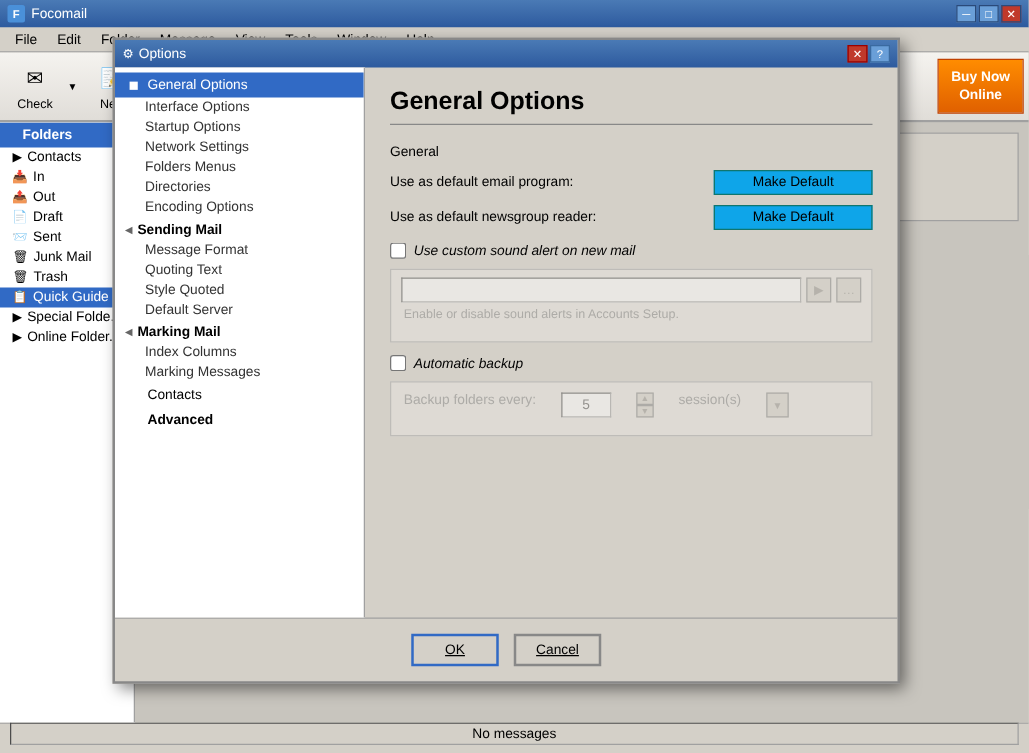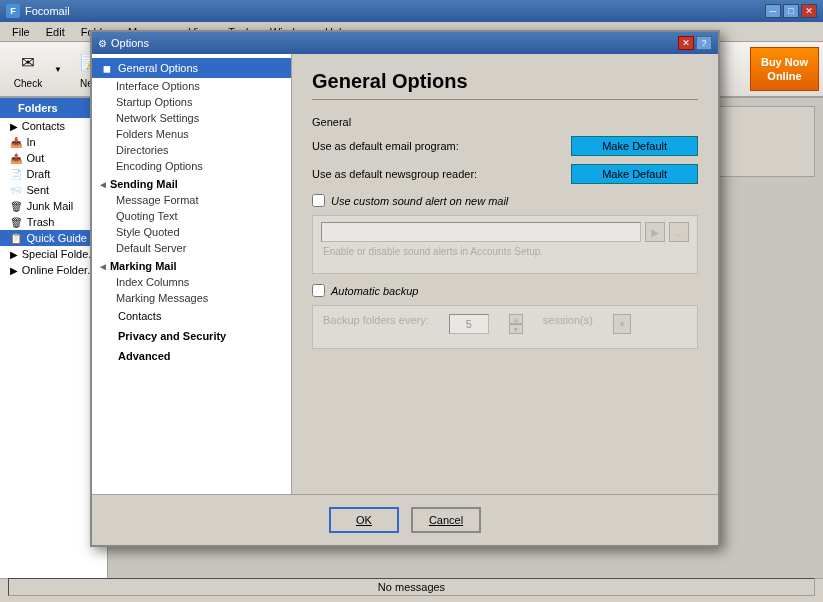--- a/index.html
+++ b/index.html
@@ -625,24 +625,20 @@
         <div class="nav-group-label">
           <span style="color:#666;font-size:10px;">◄</span>
           <span>Marking Mail</span>
         </div>
         <div class="nav-sub">Index Columns</div>
         <div class="nav-sub">Marking Messages</div>
 
         <div class="nav-item">
           <div class="nav-icon"></div>
           <span>Contacts</span>
-        </div>
-        <div class="nav-item" style="font-weight:bold;">
-          <div class="nav-icon"></div>
-          <span>Privacy and Security</span>
         </div>
         <div class="nav-item" style="font-weight:bold;">
           <div class="nav-icon"></div>
           <span>Advanced</span>
         </div>
       </div>
 
       <div id="modal-content">
         <div class="content-title">General Options</div>
 

